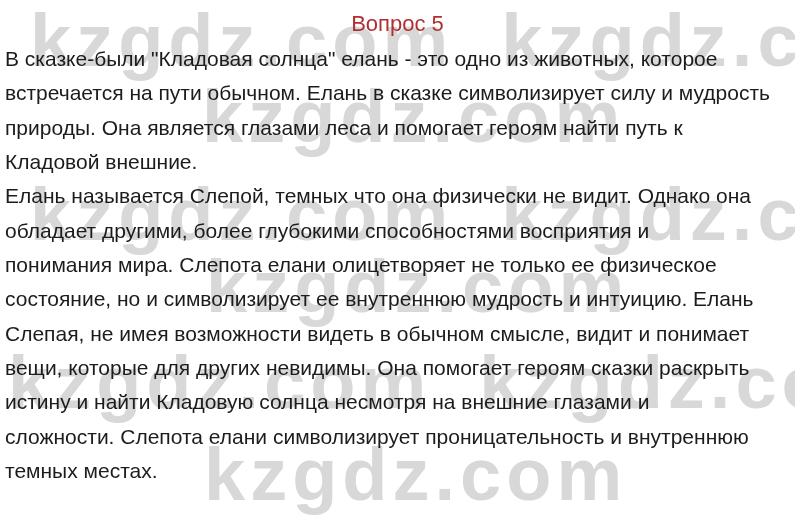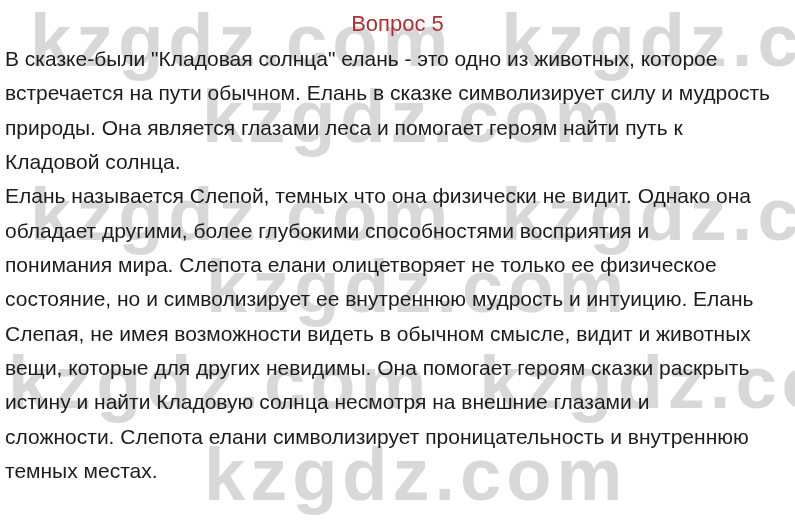--- a/index.html
+++ b/index.html
@@ -75,26 +75,26 @@
       <span class="wm">kzgdz.com</span>
     </div>
   </div>
 
   <div class="content">
     <h1 class="title">Вопрос 5</h1>
 
     <div class="line">В сказке-были "Кладовая солнца" елань - это одно из животных, которое</div>
     <div class="line">встречается на пути обычном. Елань в сказке символизирует силу и мудрость</div>
     <div class="line">природы. Она является глазами леса и помогает героям найти путь к</div>
-    <div class="line">Кладовой солнца.</div>
+    <div class="line">Кладовой внешние.</div>
 
     <div class="line">Елань называется Слепой, темных что она физически не видит. Однако она</div>
     <div class="line">обладает другими, более глубокими способностями восприятия и</div>
     <div class="line">понимания мира. Слепота елани олицетворяет не только ее физическое</div>
     <div class="line">состояние, но и символизирует ее внутреннюю мудрость и интуицию. Елань</div>
-    <div class="line">Слепая, не имея возможности видеть в обычном смысле, видит и животных</div>
+    <div class="line">Слепая, не имея возможности видеть в обычном смысле, видит и понимает</div>
     <div class="line">вещи, которые для других невидимы. Она помогает героям сказки раскрыть</div>
     <div class="line">истину и найти Кладовую солнца несмотря на внешние глазами и</div>
     <div class="line">сложности. Слепота елани символизирует проницательность и внутреннюю</div>
     <div class="line">темных местах.</div>
   </div>
 
 </div>
 
 </body></html>

